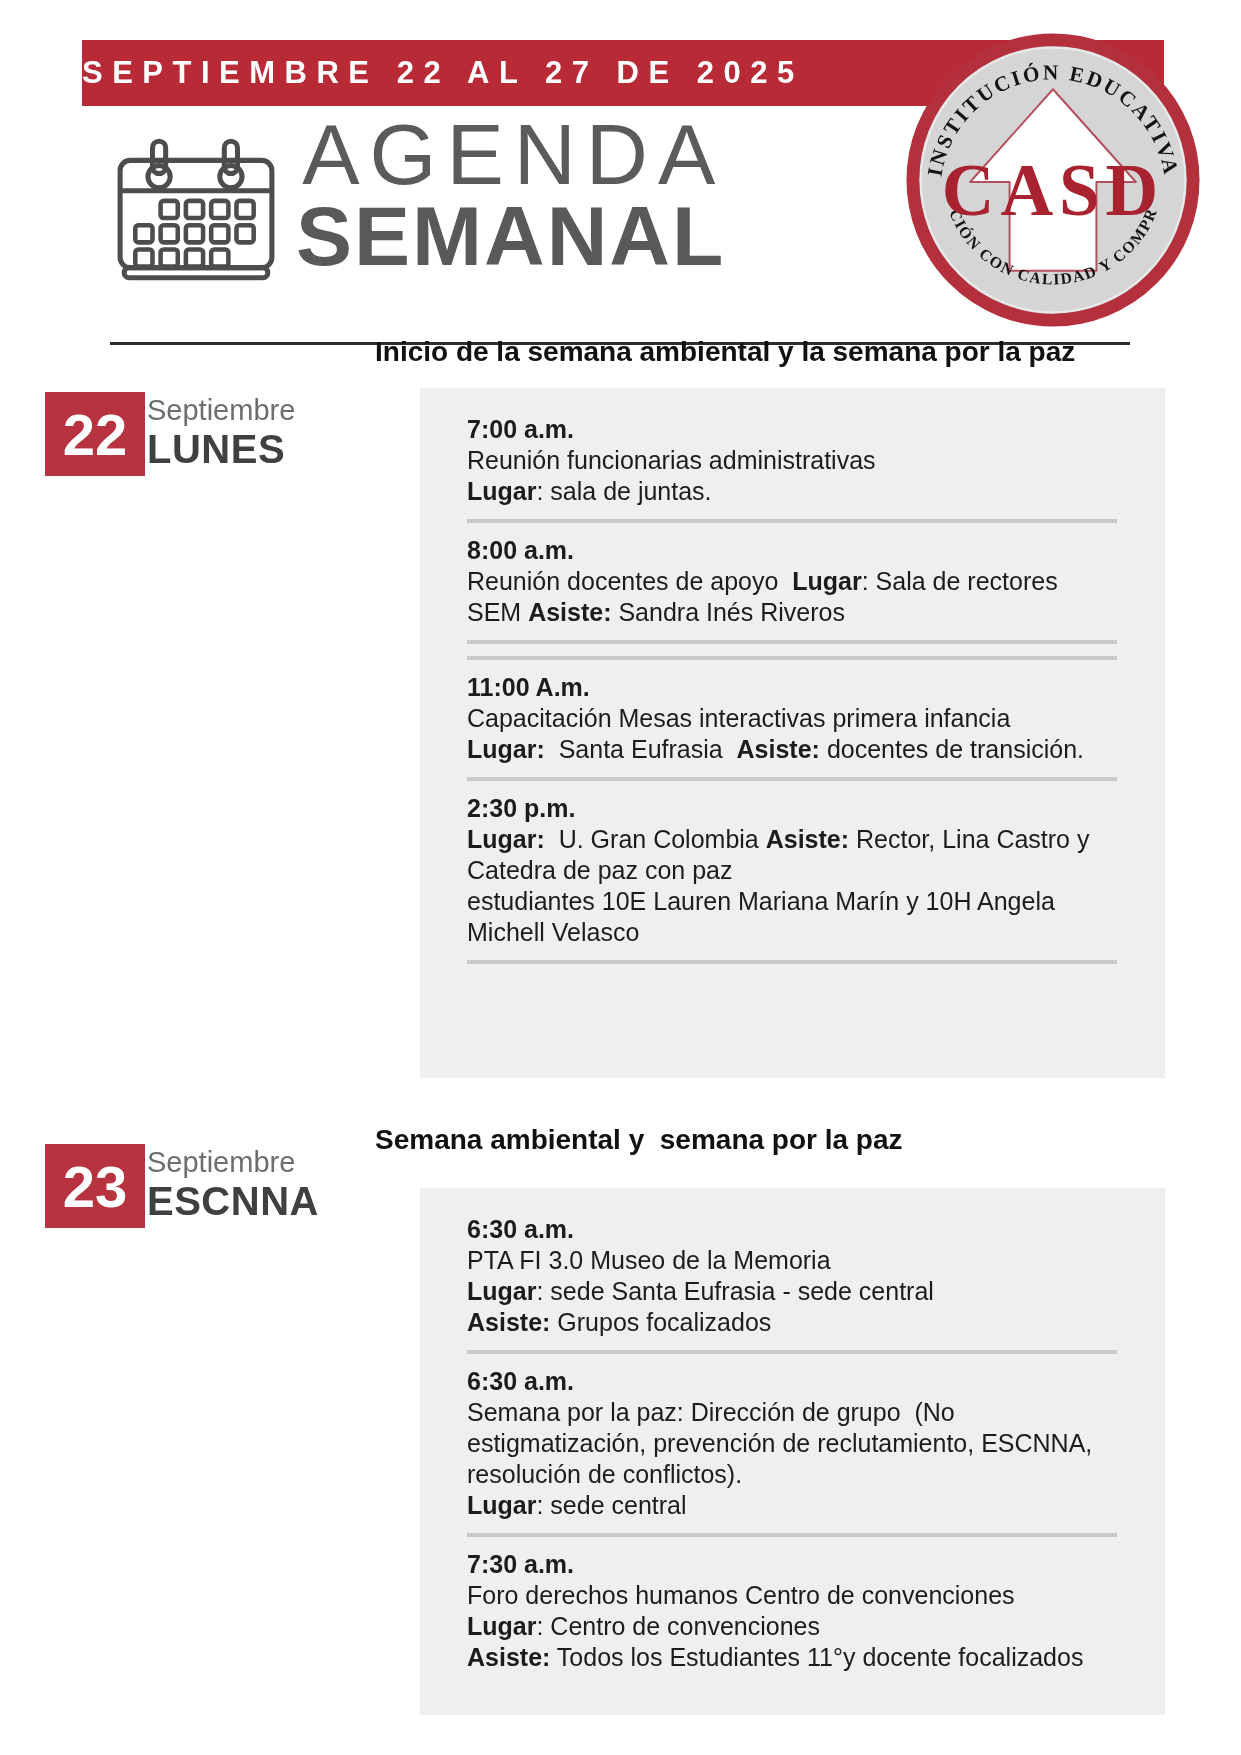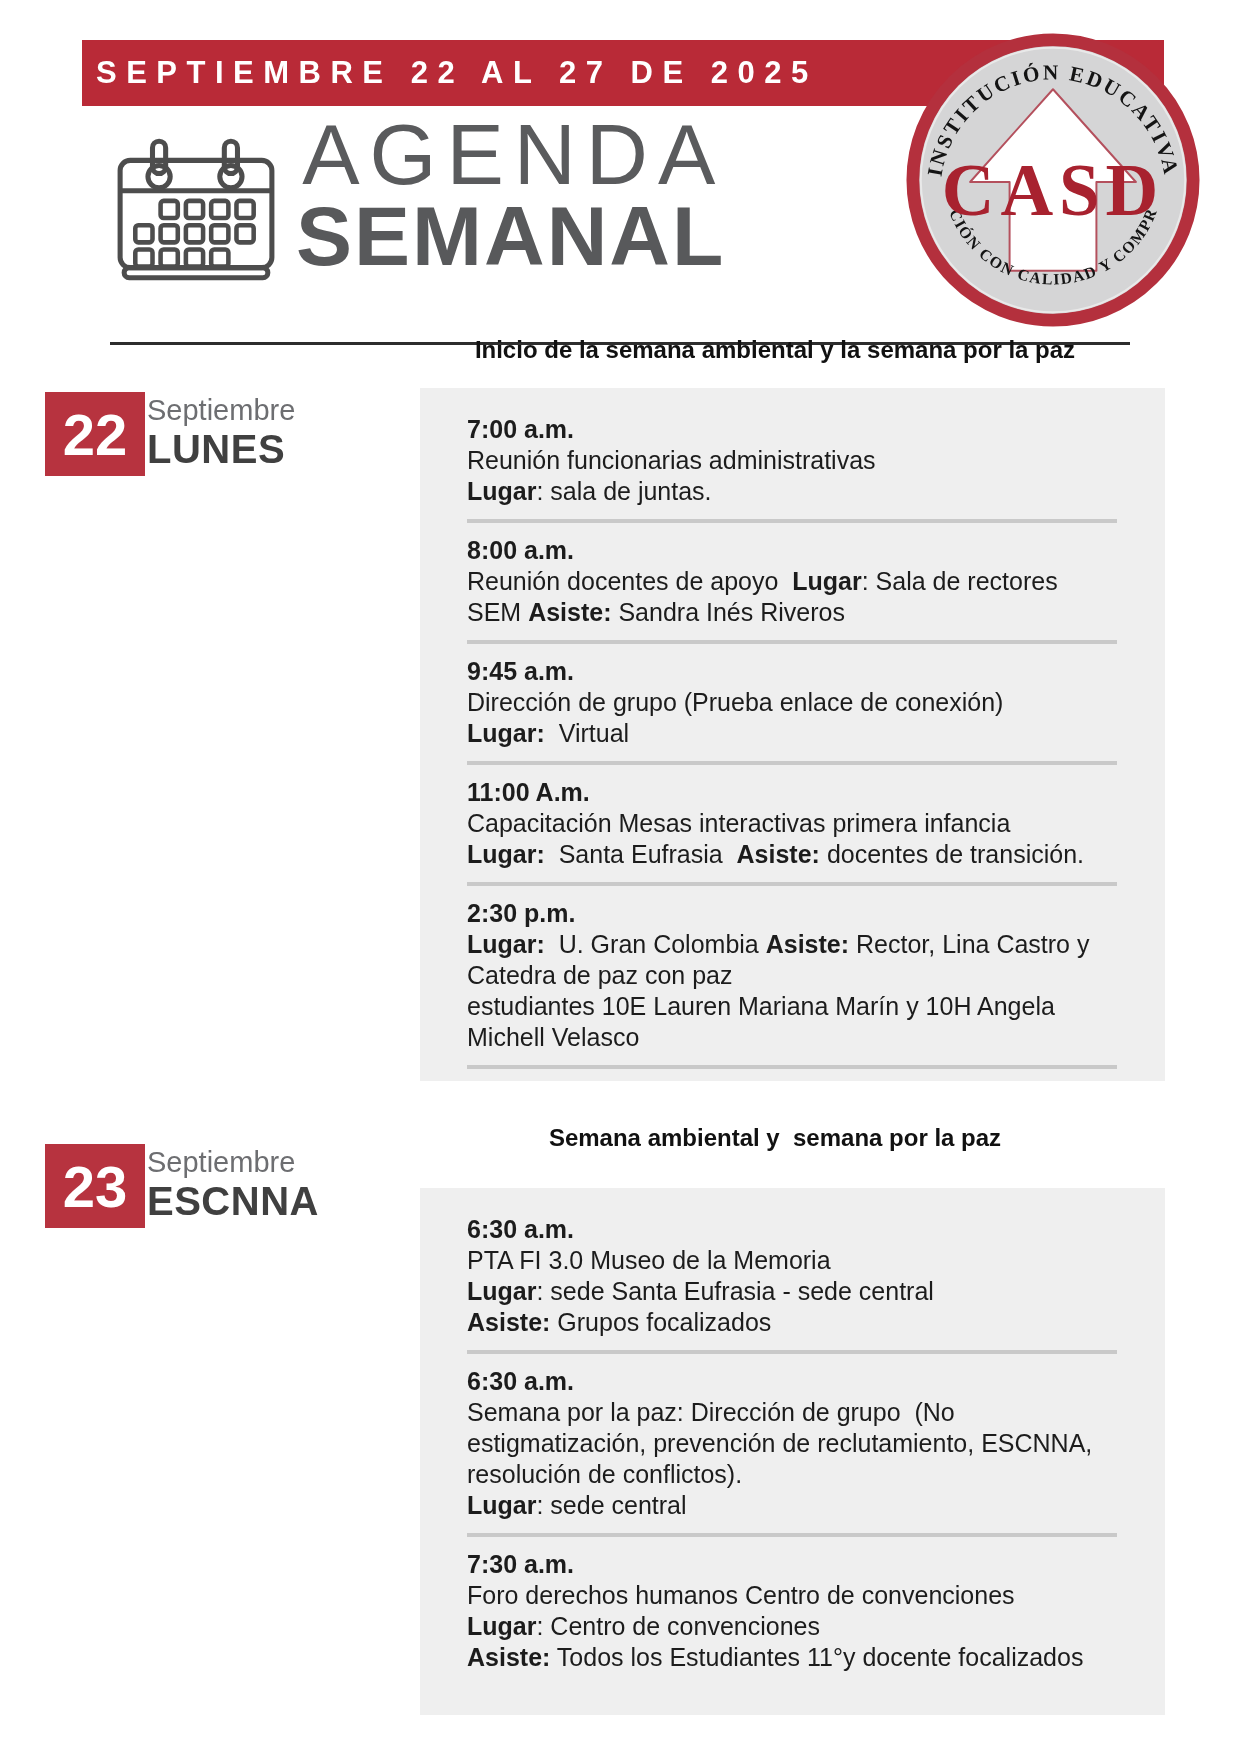--- a/index.html
+++ b/index.html
@@ -1,40 +1,40 @@
 <!DOCTYPE html>
 <html><head>
 <meta charset="utf-8">
 <style>
   html,body{margin:0;padding:0;background:#ffffff;}
   body{width:1241px;height:1755px;position:relative;font-family:"Liberation Sans",sans-serif;}
   .page{position:absolute;left:0;top:0;width:1241px;height:1755px;background:#ffffff;overflow:hidden;}
 
   
   .banner{position:absolute;left:82px;top:40px;width:1082px;height:66px;background:#b92a37;z-index:1;
-          display:flex;align-items:center;padding-left:14px;box-sizing:border-box;}
+          display:flex;align-items:center;box-sizing:border-box;}
   .banner-text{color:#ffffff;font-weight:bold;font-size:31px;letter-spacing:9.5px;white-space:pre;}
 
   .calendar-wrap{position:absolute;left:110px;top:136px;z-index:0;}
 
   .brand-title{position:absolute;left:296px;top:112px;color:#58595b;}
   .brand-line1{font-size:86px;font-weight:400;letter-spacing:10px;line-height:84px;color:#5a5b5d;text-align:right;}
   .brand-line2{font-size:84px;font-weight:800;letter-spacing:2px;line-height:80px;color:#58595b;}
 
   .logo-wrap{position:absolute;left:902px;top:32px;z-index:2;}
 
   .header-rule{position:absolute;left:110px;top:342px;width:1020px;height:3px;background:#2d2d2d;}
 
   
   .day{position:absolute;left:0;width:1241px;}
   .day-0{top:336px;}
   .day-1{top:1124px;}
 
-  .section-title{position:absolute;left:375px;top:0;width:800px;margin:0;text-align:center;
-                 font-size:24px;font-weight:800;color:#111111;white-space:pre;}
+  .section-title{position:absolute;left:375px;top:0;width:800px;margin:0;text-align:left;
+                 font-size:28px;font-weight:800;color:#111111;white-space:pre;}
 
   .date-box{position:absolute;left:45px;width:100px;height:84px;background:#b7333f;color:#ffffff;
             font-weight:800;font-size:58px;display:flex;align-items:center;justify-content:center;}
   .day-0 .date-box{top:56px;}
   .day-1 .date-box{top:20px;}
 
   .date-meta{position:absolute;left:147px;}
   .day-0 .date-meta{top:58px;}
   .day-1 .date-meta{top:22px;}
   .month{font-size:29px;color:#6d6e71;line-height:32px;}
@@ -130,25 +130,20 @@
           <div class="line"><span>Reunión funcionarias administrativas</span></div>
           <div class="line"><span class="seg-b">Lugar</span><span>: sala de juntas.</span></div>
         </div>
         <div class="event-divider"></div>
         <div class="event">
           <div class="time">8:00 a.m.</div>
           <div class="line"><span>Reunión docentes de apoyo  </span><span class="seg-b">Lugar</span><span>: Sala de rectores</span></div>
           <div class="line"><span>SEM </span><span class="seg-b">Asiste:</span><span> Sandra Inés Riveros</span></div>
         </div>
         <div class="event-divider"></div>
-        <div class="event">
-          <div class="time">9:45 a.m.</div>
-          <div class="line"><span>Dirección de grupo (Prueba enlace de conexión)</span></div>
-          <div class="line"><span class="seg-b">Lugar:</span><span>  Virtual</span></div>
-        </div>
         <div class="event-divider"></div>
         <div class="event">
           <div class="time">11:00 A.m.</div>
           <div class="line"><span>Capacitación Mesas interactivas primera infancia</span></div>
           <div class="line"><span class="seg-b">Lugar:</span><span>  Santa Eufrasia  </span><span class="seg-b">Asiste:</span><span> docentes de transición.</span></div>
         </div>
         <div class="event-divider"></div>
         <div class="event">
           <div class="time">2:30 p.m.</div>
           <div class="line"><span class="seg-b">Lugar:</span><span>  U. Gran Colombia </span><span class="seg-b">Asiste:</span><span> Rector, Lina Castro y</span></div>

